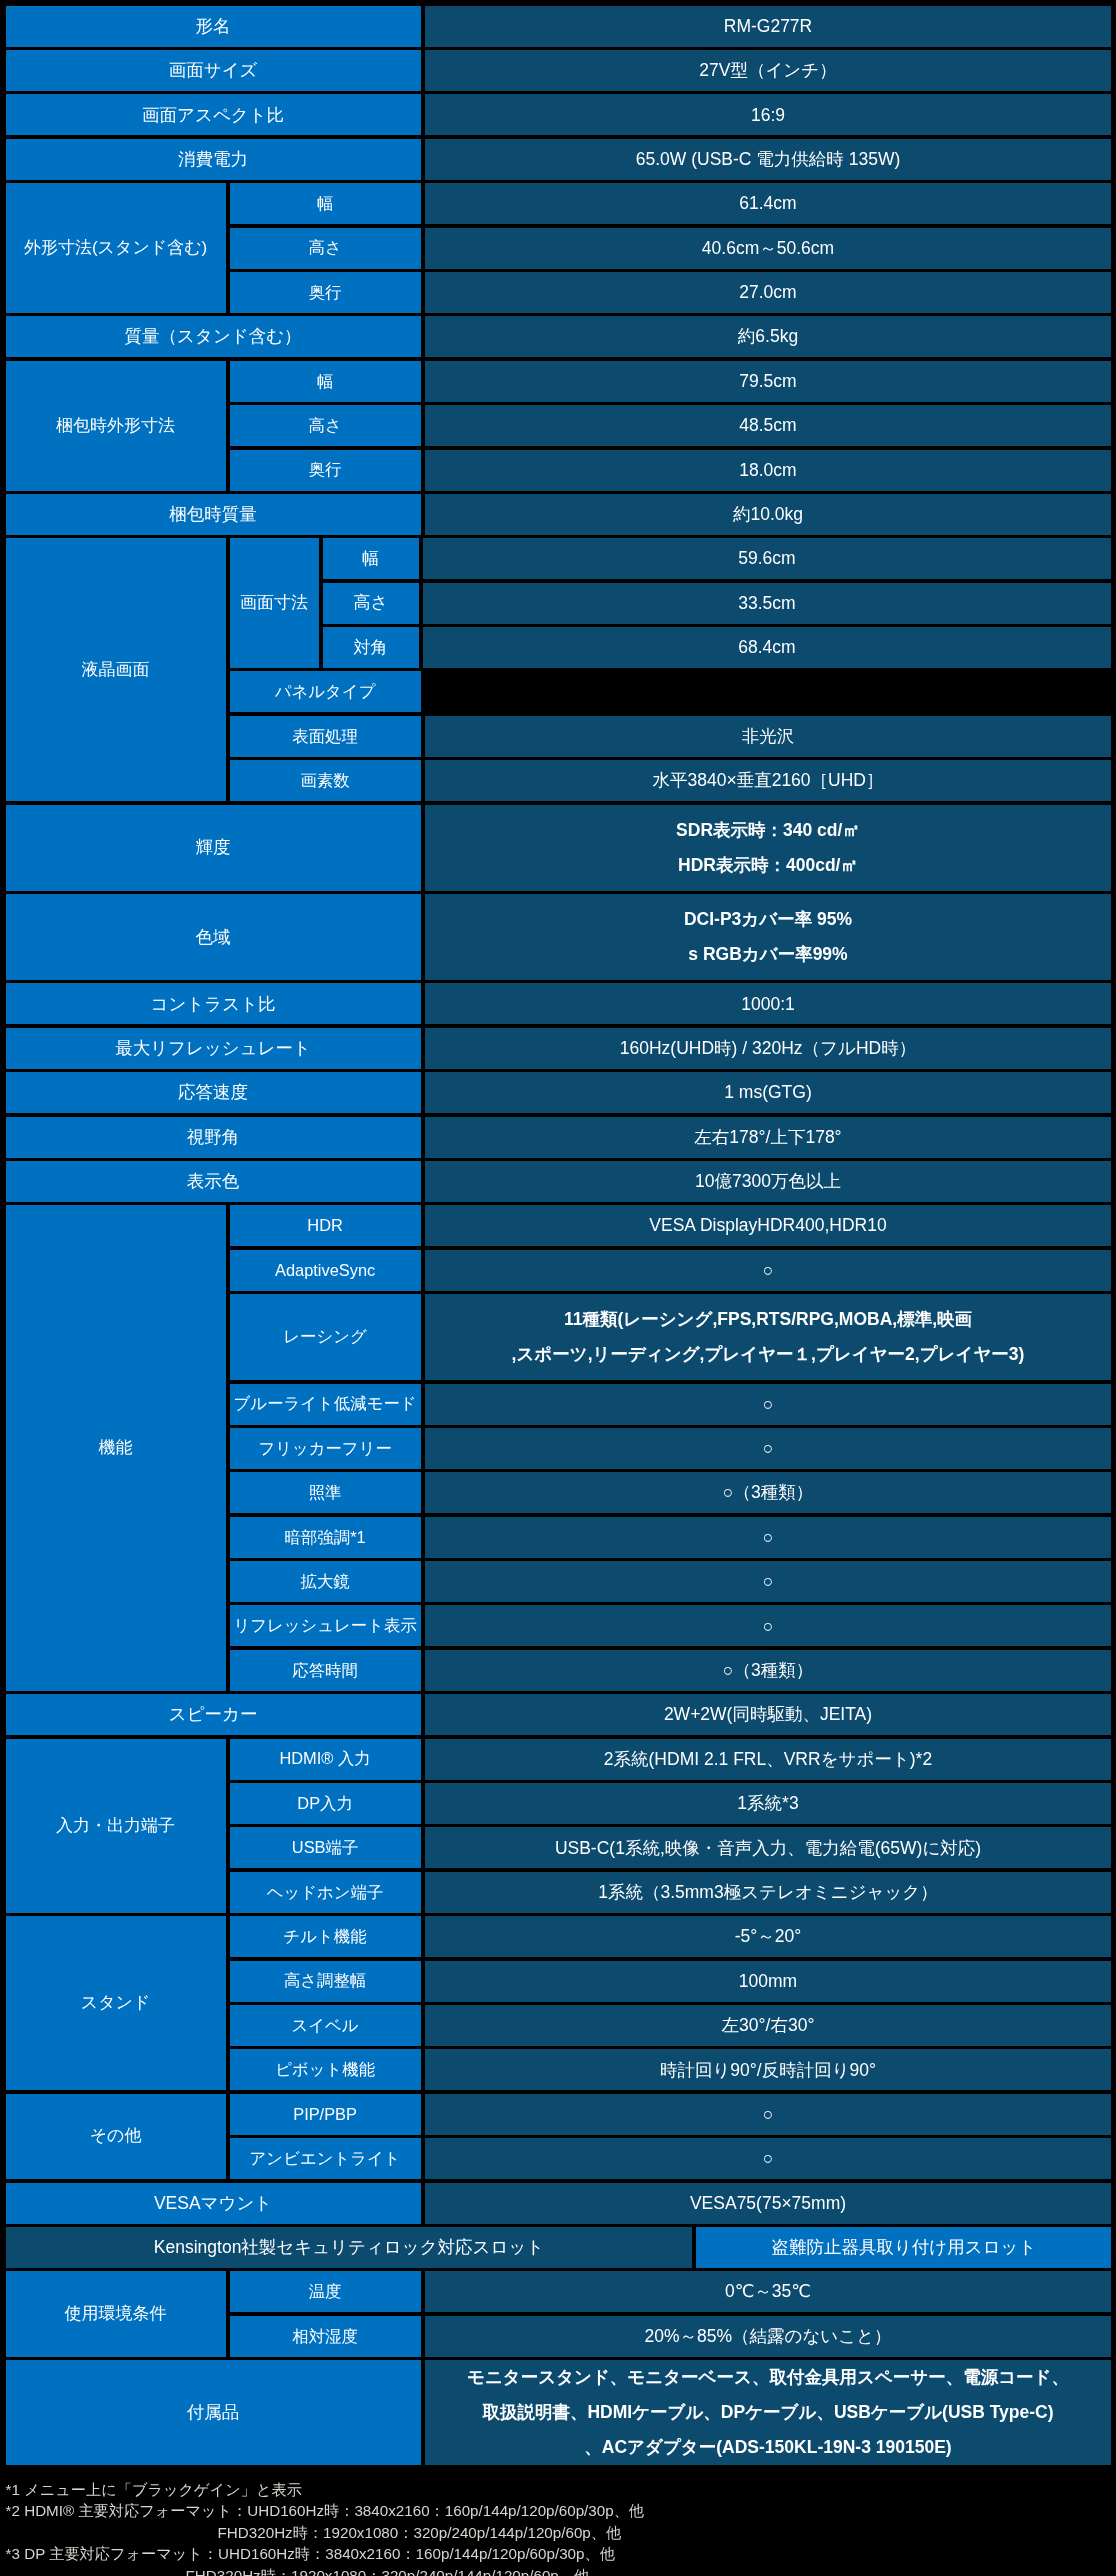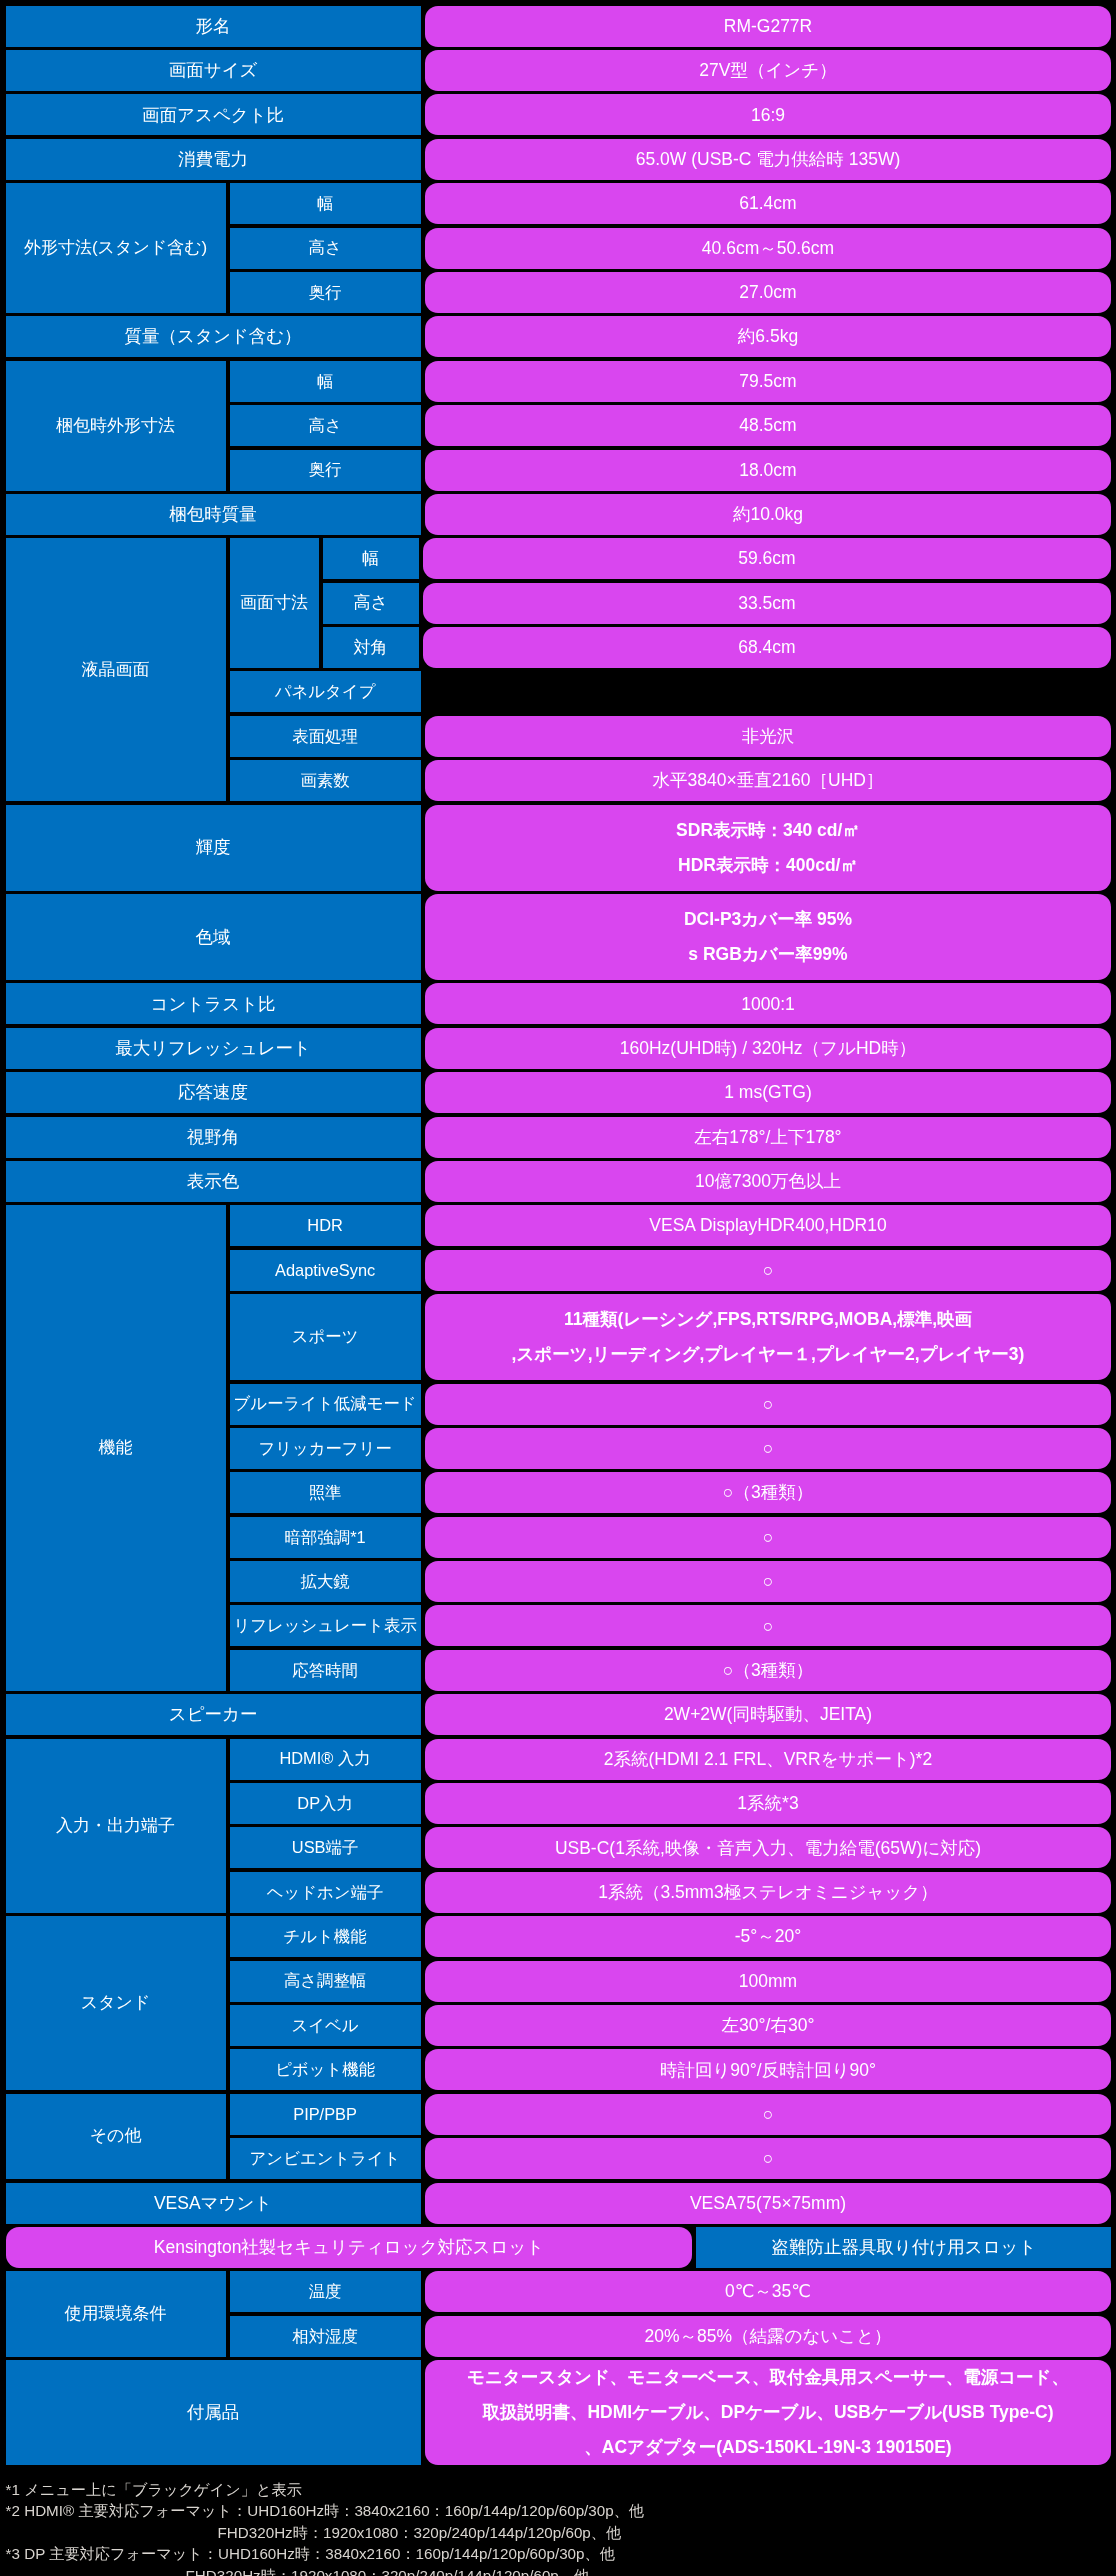--- a/index.html
+++ b/index.html
@@ -10,21 +10,21 @@
   }
   .table{display:flex;flex-direction:column;gap:3.4px;}
   .row{display:flex;gap:4px;}
   .band{display:flex;gap:4px;}
   .stack{flex:1;display:flex;flex-direction:column;gap:3.4px;}
   .cell{
     display:flex;flex-direction:column;align-items:center;justify-content:center;
     text-align:center;font-size:17.5px;line-height:1.3;box-sizing:border-box;padding:0 3.4px;
   }
   .lbl{background:#0070C0;flex:none;white-space:nowrap;}
-  .val{background:#d946ef;flex:1;border-radius:13px;}
+  .val{background:#0c4a6e;flex:1;}
   .w-full{width:415px;}
   .w-group{width:220px;font-size:17px;}
   .w-sub{width:191px;font-size:16.4px;}
   .w-subg{width:89px;font-size:17px;}
   .w-subsub{width:96px;font-size:17px;}
   .h1{height:41px;}
   .h2{height:86px;}
   .h3{height:105px;}
   .vline{line-height:35px;white-space:nowrap;font-weight:bold;}
   .fn{margin-top:13.6px;font-size:15.2px;color:#D8D4CF;}
@@ -165,21 +165,21 @@
         <div class="stack">
           <div class="row h1">
             <div class="cell lbl w-sub">HDR</div>
             <div class="cell val">VESA DisplayHDR400,HDR10</div>
           </div>
           <div class="row h1">
             <div class="cell lbl w-sub">AdaptiveSync</div>
             <div class="cell val">○</div>
           </div>
           <div class="row h2">
-            <div class="cell lbl w-sub">スポーツ</div>
+            <div class="cell lbl w-sub">レーシング</div>
             <div class="cell val">
               <div class="vline">11種類(レーシング,FPS,RTS/RPG,MOBA,標準,映画</div>
               <div class="vline">,スポーツ,リーディング,プレイヤー１,プレイヤー2,プレイヤー3)</div>
             </div>
           </div>
           <div class="row h1">
             <div class="cell lbl w-sub">ブルーライト低減モード</div>
             <div class="cell val">○</div>
           </div>
           <div class="row h1">

